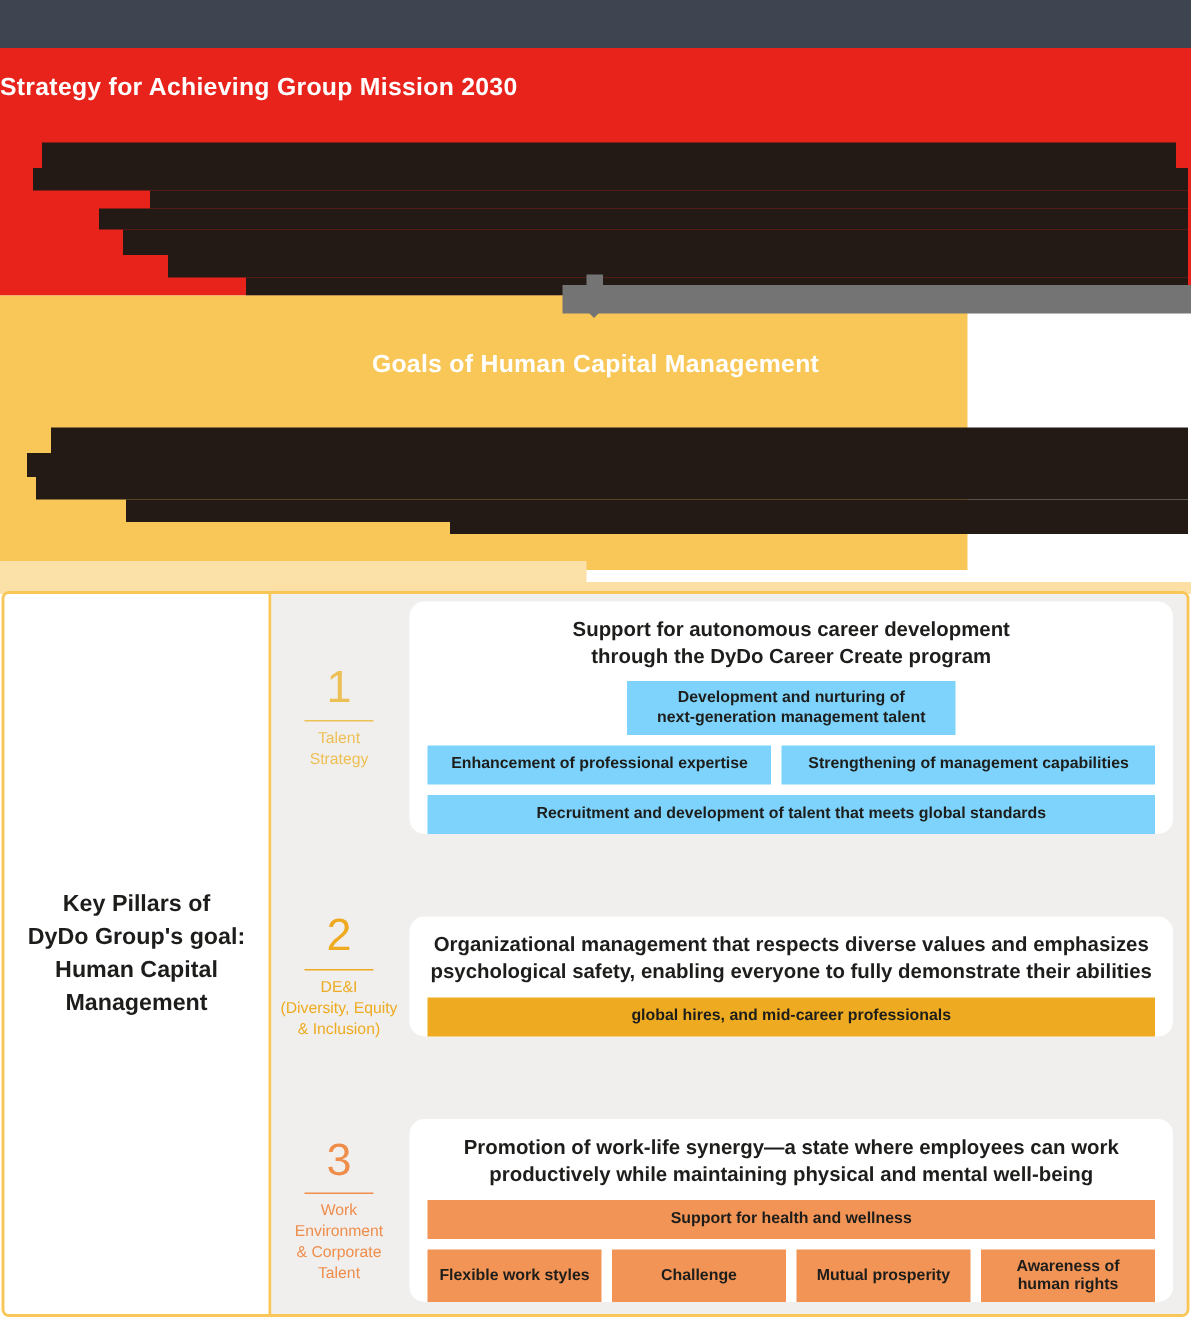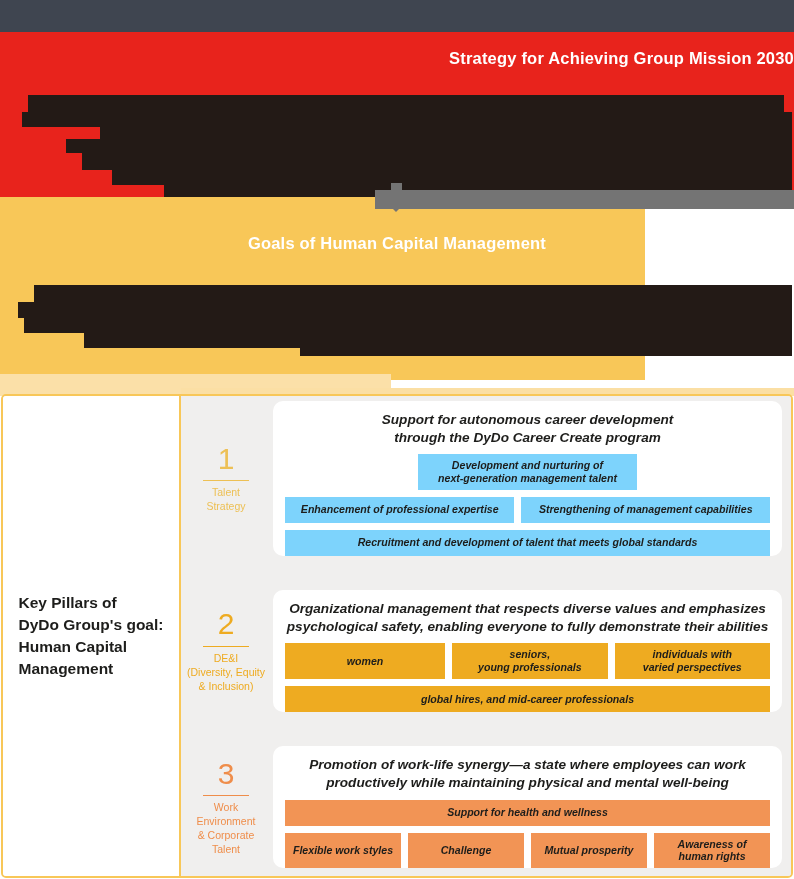--- a/index.html
+++ b/index.html
@@ -31,21 +31,21 @@
   .red-band {
     position: absolute;
     left: 0; top: 32px;
     width: 794px; height: 165px;
     background: #e8231c;
   }
   .red-band-title {
     position: absolute;
     left: 0; top: 17px;
     width: 794px;
-    text-align: right;
+    text-align: left;
     color: #ffffff;
     font-size: 16.5px;
     font-weight: bold;
     letter-spacing: 0.2px;
   }
 
   
   .redact { position: absolute; background: #231a16; }
   .rb1 { left: 28px;  top: 63px;  width: 756px; height: 17px; }
   .rb2 { left: 22px;  top: 80px;  width: 770px; height: 15px; }
@@ -134,21 +134,21 @@
   .pillars-left {
     width: 178px;
     flex: 0 0 178px;
     background: #ffffff;
     border-right: 2px solid #f8c758;
     display: flex;
     align-items: center;
     justify-content: center;
   }
   .pillars-left-title {
-    text-align: left;
+    text-align: center;
     font-size: 15.5px;
     font-weight: bold;
     line-height: 1.42;
     color: #1d1d1b;
     padding: 0 8px;
   }
 
   .pillars-right {
     flex: 1 1 auto;
     background: #f0efee;
@@ -190,21 +190,20 @@
   .p2 .num, .p2 .cap { color: #eeab21; }
   .p2 .rule { background: #eeab21; }
   .p3 .num, .p3 .cap { color: #ef8d4a; }
   .p3 .rule { background: #ef8d4a; }
 
   .pillar-card {
     flex: 1 1 auto;
     background: #ffffff;
     border-radius: 10px;
     padding: 10px 12px 0 12px;
-    font-style: italic;
   }
   .pillar-heading {
     text-align: center;
     font-size: 13.6px;
     font-weight: bold;
     line-height: 1.3;
     color: #1d1d1b;
     margin-bottom: 8px;
   }
 
@@ -330,29 +329,20 @@
             <div>&amp; Inclusion)</div>
           </div>
         </div>
 
         <div class="pillar-card">
           <div class="pillar-heading">
             <div>Organizational management that respects diverse values and emphasizes</div>
             <div>psychological safety, enabling everyone to fully demonstrate their abilities</div>
           </div>
 
-          <div class="chip-row">
-            <div class="chip c2" style="flex:1 1 34%;">women</div>
-            <div class="chip c2" style="flex:1 1 33%;">
-              <span>seniors,<br>young professionals</span>
-            </div>
-            <div class="chip c2" style="flex:1 1 33%;">
-              <span>individuals with<br>varied perspectives</span>
-            </div>
-          </div>
 
           <div class="chip-row">
             <div class="chip c2 chip-full">global hires, and mid-career professionals</div>
           </div>
         </div>
       </div>
 
       <div class="pillar-row">
         <div class="pillar-num p3">
           <div class="num">3</div>

